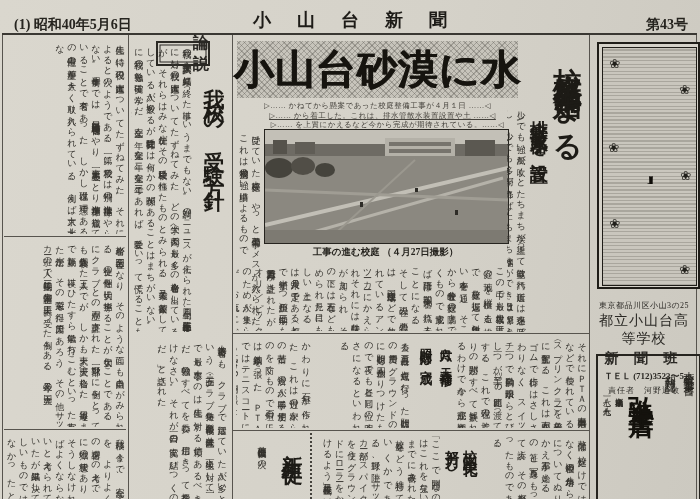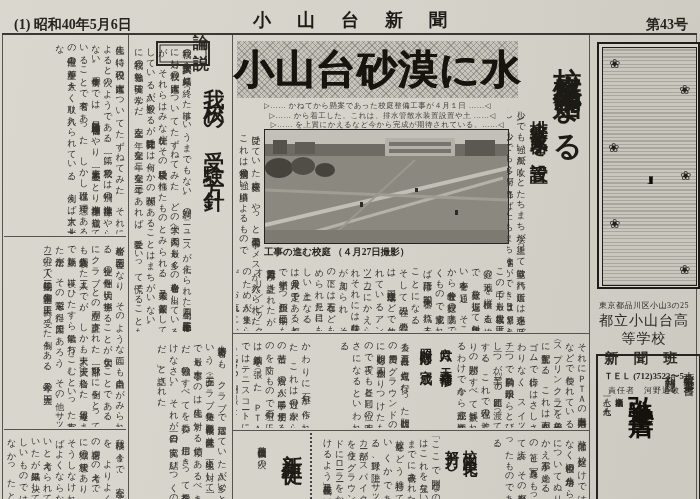--- a/index.html
+++ b/index.html
@@ -75,21 +75,21 @@
   </div>
   <div class="abs v headline-v" style="left:194px;top:72px;width:34px;height:262px;font-size:21px;letter-spacing:13px;">我校の受験方針</div>
   <div class="abs v body-txt" style="left:131px;top:42px;width:62px;height:290px;">我校の今年度大学入試が好結果に終った事はいうまでもない。好調のニュースが伝えられた四月上旬、昨年度三年学年主任の井沢先生に対し我校の大躍進についてたずねてみた。どの大学へ都内で最も多くの合格者を出しているが、それらはみな生徒がその受験校に憧れたものとみられる。又先輩で芸術家として活躍している人が多数いるが受験打開には何らかの関係があることはまちがいない。第三に我校の勉強を確実に学んだ。完全な一年、完全な二年、完全な三年であれば、受験といって慌てることもないし、それが真の学習なのである。</div>
   <div class="abs v body-txt" style="left:131px;top:338px;width:97px;height:161px;">大学合格者でも、クラブで活躍していた人が多いという。（二・三面クラブ特集を参照）最後に井沢先生は、下級生に対して「一、二年で最も大事なのは先生に対する信頼であるべきだ。勉強のすべてを委ね、信用しきって授業を受けなさい。それが自一日の充実に結びつくのだ。」と話された。</div>
 
   <div class="abs" id="banner" style="left:237px;top:41px;width:281px;height:57px;">
     <span id="banner-headline">小山台砂漠に水</span>
   </div>
   <div class="abs" style="left:237px;top:101px;width:281px;">
     <div class="lead-line">▷…… かねてから懸案であった校庭整備工事が４月１日 ……◁</div>
-    <div class="lead-line" style="padding-left:10px;">▷…… から着工した。これは、排水管散水装置設置や土 ……◁</div>
+    <div class="lead-line" style="padding-left:10px;text-decoration:underline;">▷…… から着工した。これは、排水管散水装置設置や土 ……◁</div>
     <div class="lead-line" style="padding-left:20px;">▷…… を上質にかえるなど今から完成が期待されている。……◁</div>
   </div>
 
   <div class="abs v headline-v" style="left:551px;top:44px;width:37px;height:258px;font-size:29px;letter-spacing:6px;">校庭整備始まる</div>
   <div class="abs v headline-v" style="left:528px;top:105px;width:23px;height:228px;font-size:18px;letter-spacing:3px;">排水管・散水器を設置</div>
 
   <div class="abs" id="photo" style="left:264px;top:129px;width:243px;height:113px;">
     <svg width="243" height="113" viewBox="0 0 243 113">
       <rect x="0" y="0" width="243" height="22" fill="#c3c0b7"></rect>
       <rect x="0" y="14" width="243" height="12" fill="#6e6b64"></rect>
@@ -106,21 +106,21 @@
       <path d="M0,95 L243,38" stroke="#c2bfb6" stroke-width="4" fill="none"></path>
       <path d="M10,113 L238,48" stroke="#b5b2a9" stroke-width="3" fill="none"></path>
       <path d="M0,60 L243,70" stroke="#a09d94" stroke-width="3" fill="none"></path>
       <path d="M60,113 L150,30" stroke="#9b988f" stroke-width="2" fill="none"></path>
       <rect x="95" y="72" width="3" height="5" fill="#2e2c27"></rect>
       <rect x="150" y="58" width="3" height="4" fill="#2e2c27"></rect>
       <rect x="190" y="80" width="3" height="5" fill="#2e2c27"></rect>
       <rect x="0" y="100" width="243" height="13" fill="#7d7a72"></rect>
     </svg>
   </div>
-  <div class="abs" style="left:264px;top:246px;width:243px;font-size:9.5px;font-weight:bold;color:#26241f;">工事の進む校庭 （４月27日撮影）</div>
+  <div class="abs" style="left:264px;top:246px;width:243px;text-align:center;font-size:9.5px;font-weight:bold;color:#26241f;">工事の進む校庭 （４月27日撮影）</div>
 
   <div class="abs v body-txt" style="left:236px;top:129px;width:26px;height:202px;">受けていた本校庭に、やっと整備工事のメスが入れられた。これは学校当局の強い申請によるもので</div>
   <div class="abs v body-txt" style="left:507px;top:104px;width:20px;height:228px;">少しでも強い風が吹くとたちまち埃が舞上って教室は汚れ近所には迷惑を及ぼし、少しでも多く雨が降ればたちまち水溜りができ数日は泥濘が絶えなく沼のようになって、「小山台砂漠」の別名を</div>
   <div class="abs v body-txt" style="left:236px;top:262px;width:270px;height:69px;">この中で最も大規模な工事は校庭の地下を縦横に走る排水管設置工事で、校庭を掘返して対角線上に太い本管を通し、そこから分岐管を校庭の隅々まで敷くもので完成すれば降雨は即刻下水管へ流れ去ることになる。そして現在の悪質の土は、国立競技場などで使われているアンツーカーにかえられそれには特殊な化学物質が加えられ、その下には玉石なども埋められ見た目にも美しい土となる。工事は八月末の予定である（都と国で半額ずつ負担）が三学期にも予算三百万円が計上されたが、オリンピックのため人が集まらず、お流れになっていた。</div>
 
   <div class="abs rule-h" style="left:233px;top:333px;width:356px;"></div>
   <div class="abs rule-h" style="left:233px;top:430px;width:356px;"></div>
 
   <div class="abs v body-txt" style="left:455px;top:336px;width:133px;height:92px;">それにＰＴＡの出費五十万円で後楽園などで使われている自動散水装置（スプリンクラー）を校庭十ヶ所に配置する。これは表面が特殊ゴムで歩行にはさしさわりなく、スイッチ一つで自動的に噴水口からとび出し一つが三千㍑の範囲に渡って散水する。これで現在の埃と水溜りの問題がすべて解決されるわけで今から完成が期待されている。</div>
   <div class="abs" style="left:413px;top:338px;width:41px;height:90px;display:flex;flex-direction:row-reverse;">

